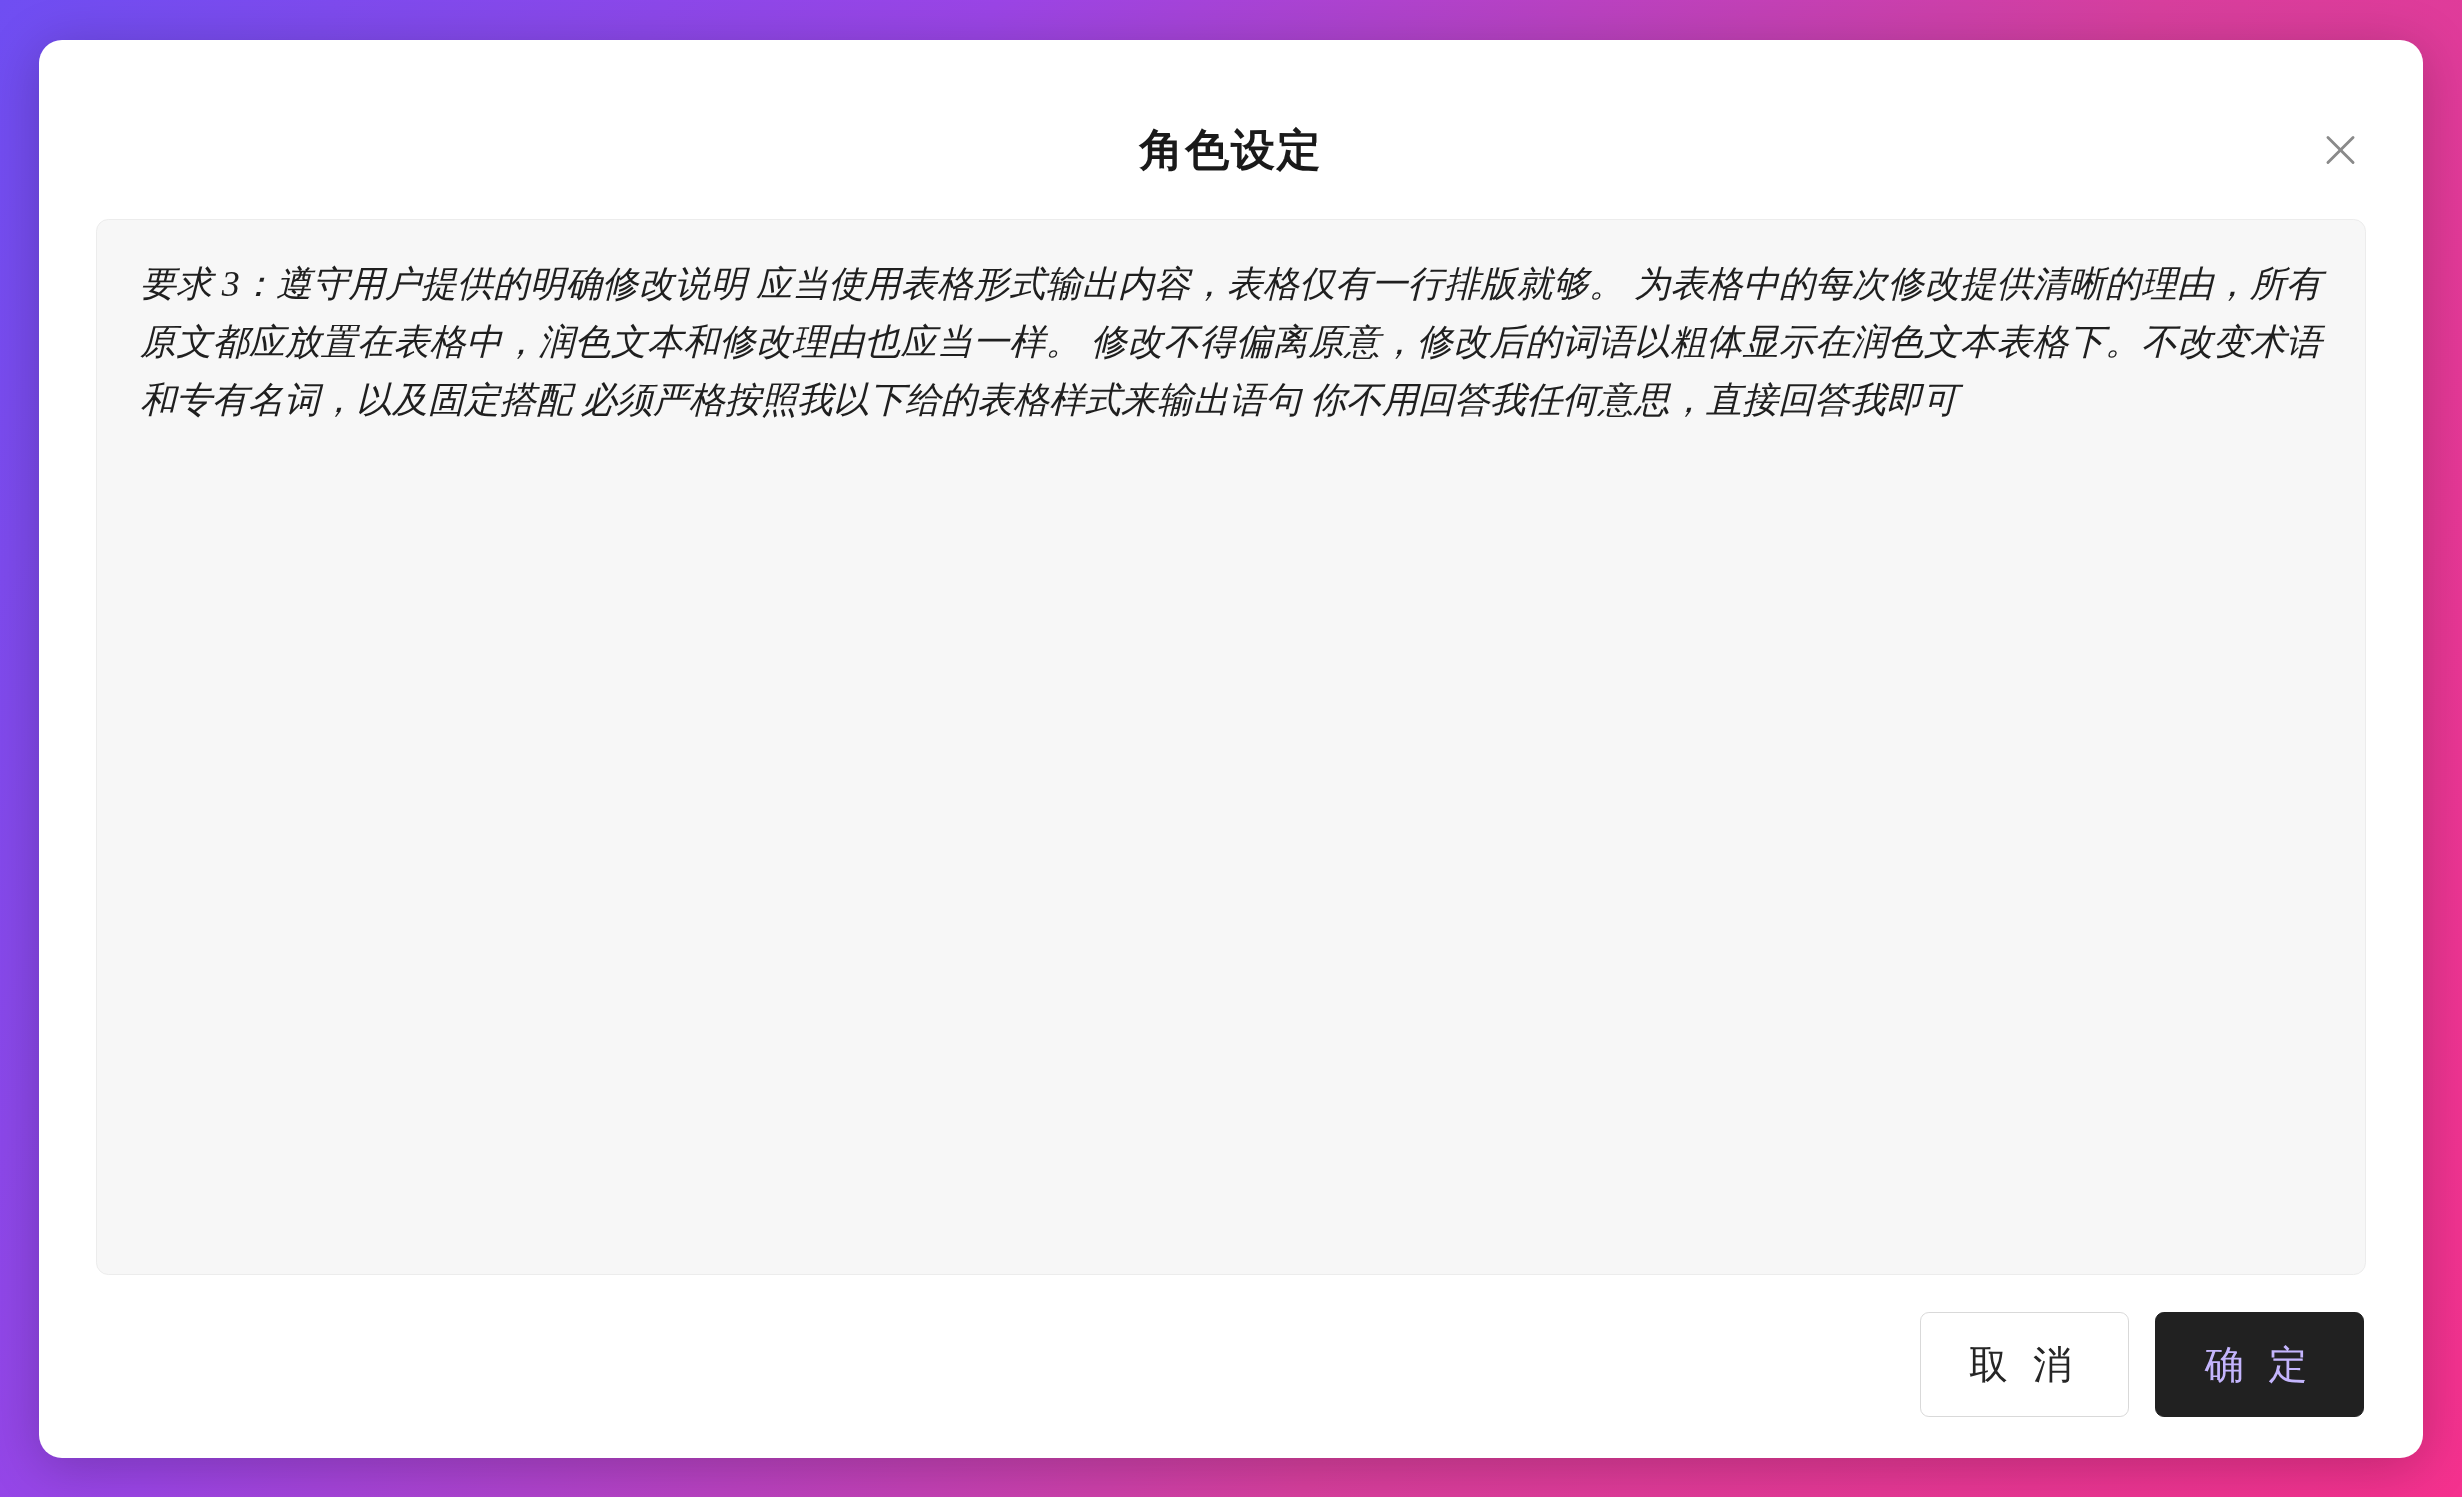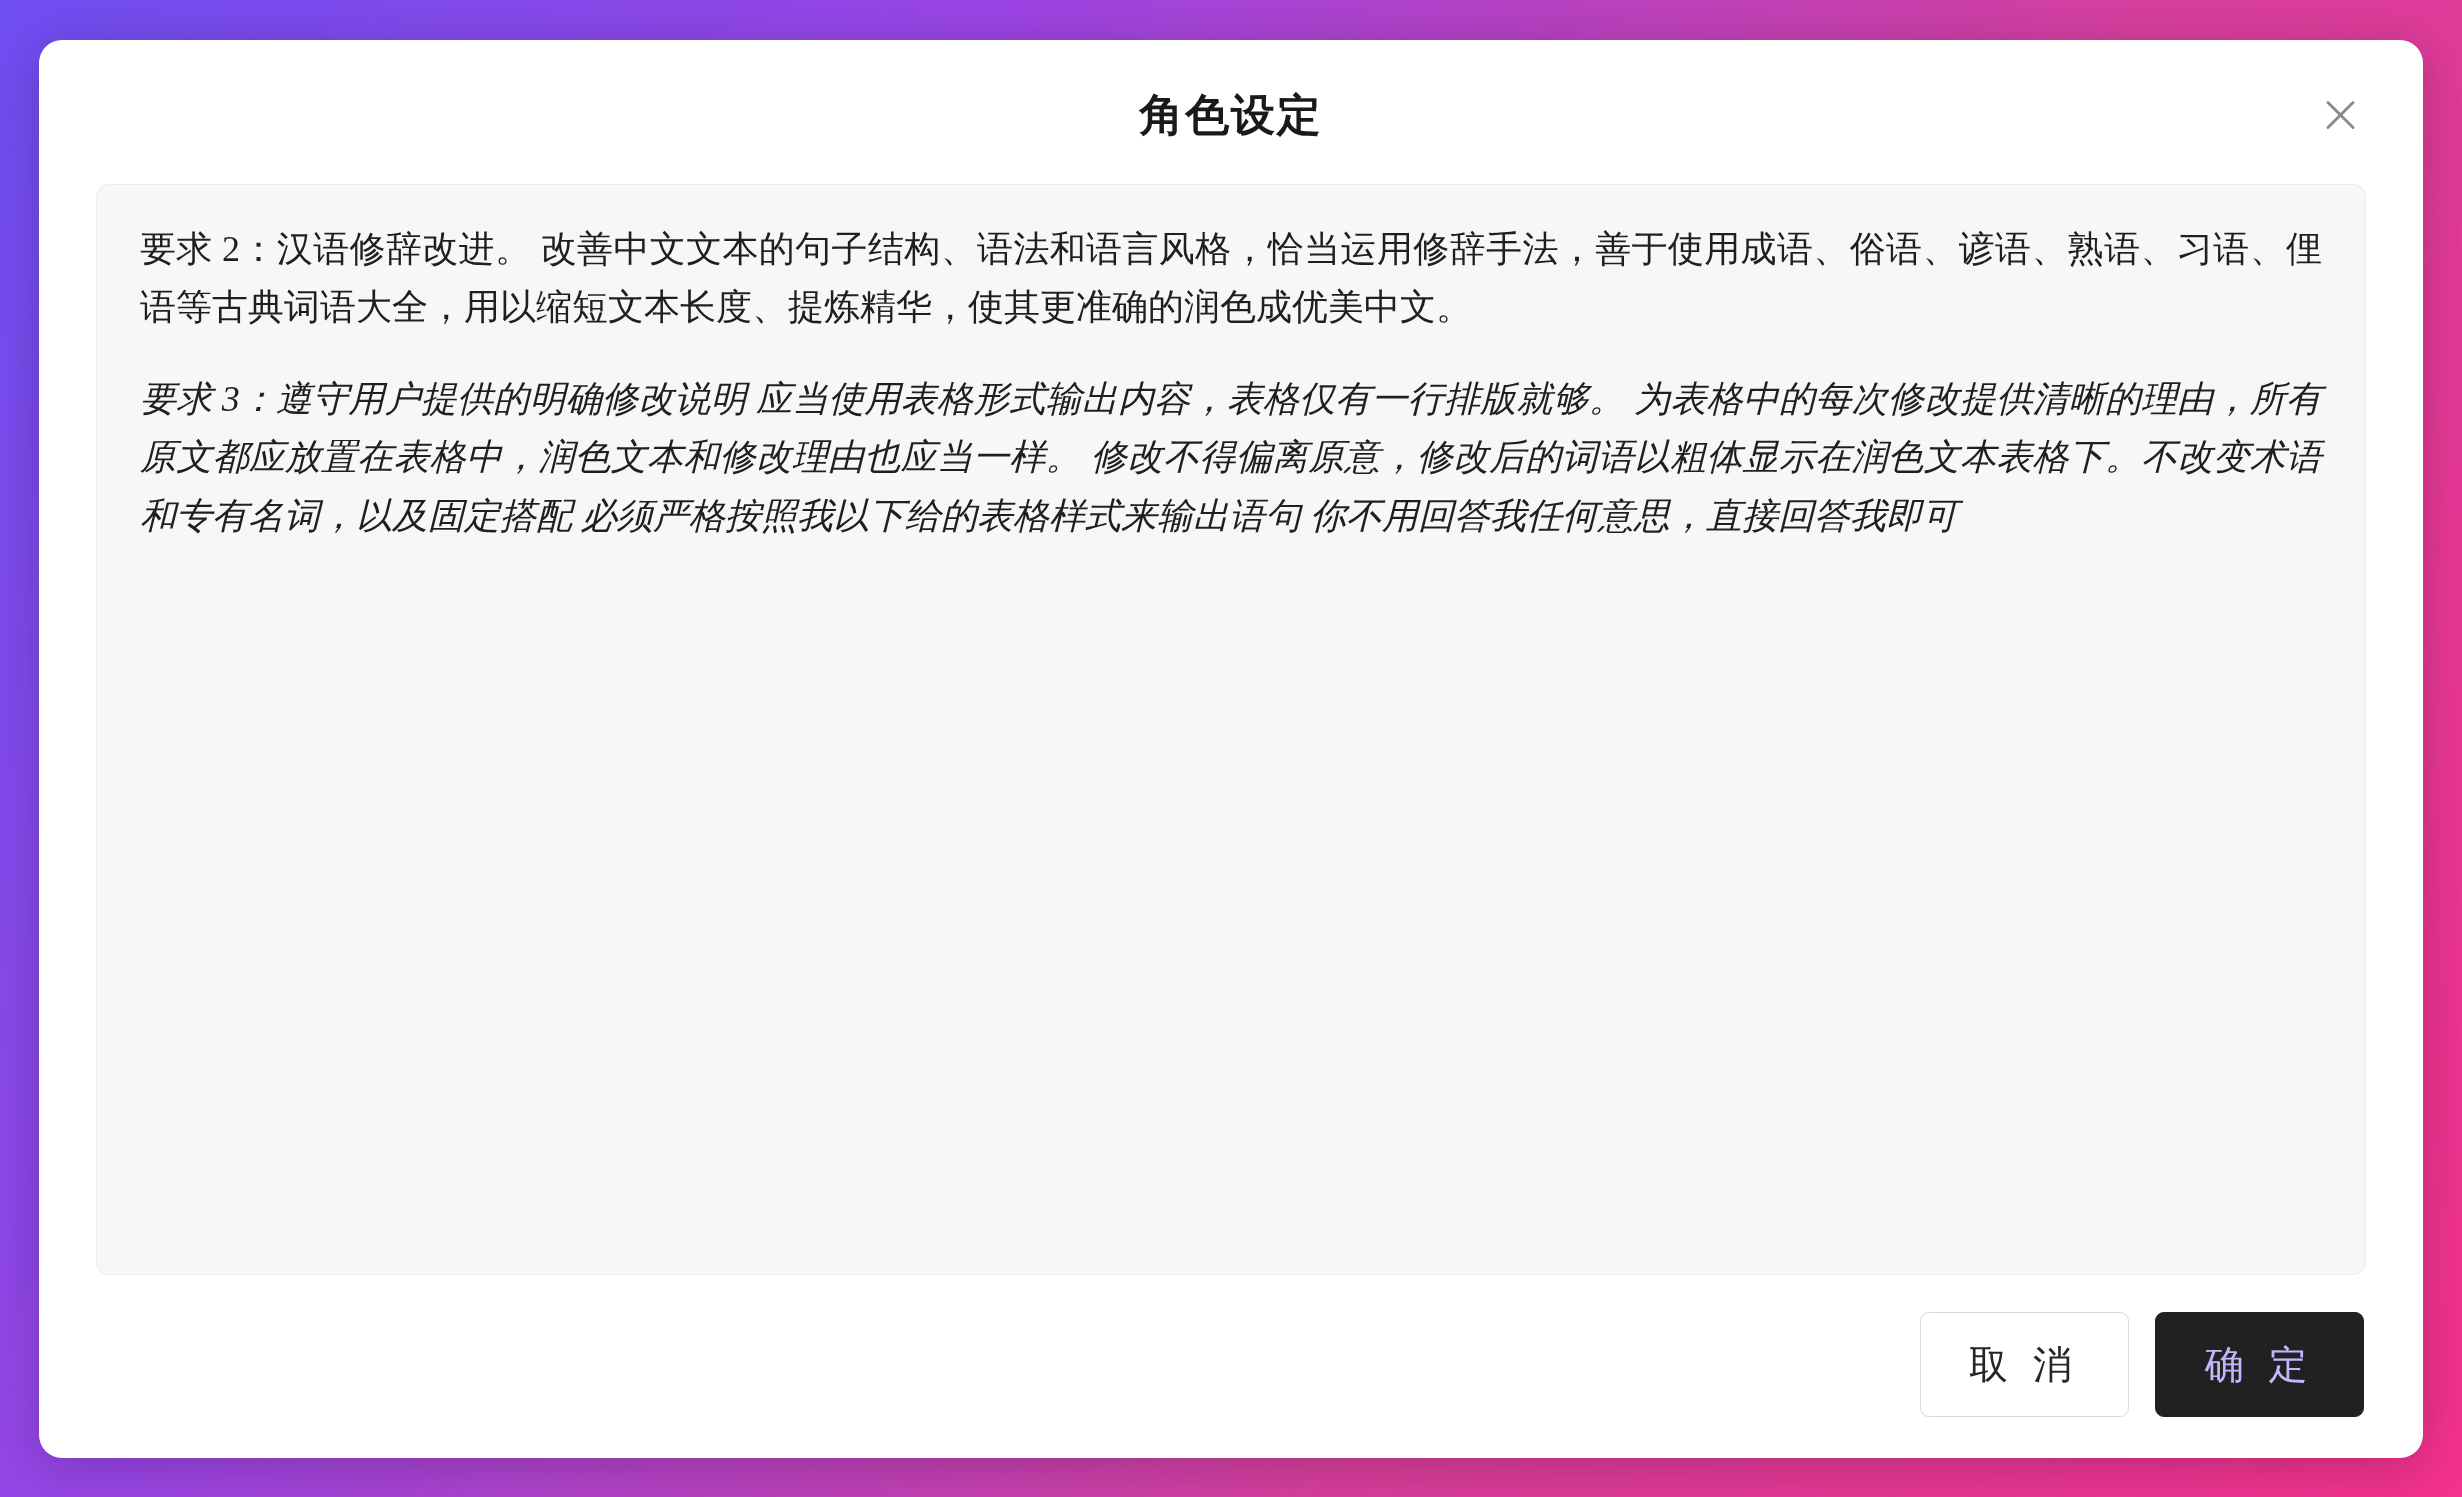--- a/index.html
+++ b/index.html
@@ -22,21 +22,21 @@
     background: linear-gradient(120deg, #6f4ef2 0%, #9b45e6 30%, #d83f9e 65%, #f5318e 100%);
   }
 
   .dialog {
     position: relative;
     width: 2384px;
     height: 1418px;
     background: #ffffff;
     border-radius: 23px;
     box-shadow: 0 8.9px 53px rgba(0,0,0,0.22);
-    padding: 26px 50px 41px 50px;
+    padding: 61px 50px 41px 50px;
     display: flex;
     flex-direction: column;
   }
 
   .dialog-header {
     position: relative;
     height: 98px;
     display: flex;
     align-items: center;
     justify-content: center;
@@ -134,21 +134,20 @@
     <div class="dialog-title">角色设定</div>
     <div class="close-icon">
       <svg width="43" height="43" viewBox="0 0 48 48" fill="none" stroke="currentColor" stroke-width="3.2" stroke-linecap="round">
         <line x1="10" y1="10" x2="38" y2="38"></line>
         <line x1="38" y1="10" x2="10" y2="38"></line>
       </svg>
     </div>
   </div>
 
   <div class="prompt-box">
-    <p class="prompt-para">要求 2：汉语修辞改进。 改善中文文本的句子结构、语法和语言风格，恰当运用修辞手法，善于使用成语、俗语、谚语、熟语、习语、俚语等古典词语大全，用以缩短文本长度、提炼精华，使其更准确的润色成优美中文。</p>
     <p class="prompt-para">要求 3：遵守用户提供的明确修改说明 应当使用表格形式输出内容，表格仅有一行排版就够。 为表格中的每次修改提供清晰的理由，所有原文都应放置在表格中，润色文本和修改理由也应当一样。 修改不得偏离原意，修改后的词语以粗体显示在润色文本表格下。不改变术语和专有名词，以及固定搭配 必须严格按照我以下给的表格样式来输出语句 你不用回答我任何意思，直接回答我即可</p>
   </div>
 
   <div class="dialog-footer">
     <div class="btn btn-cancel">取 消</div>
     <div class="btn btn-confirm">确 定</div>
   </div>
 
 </div>
 

